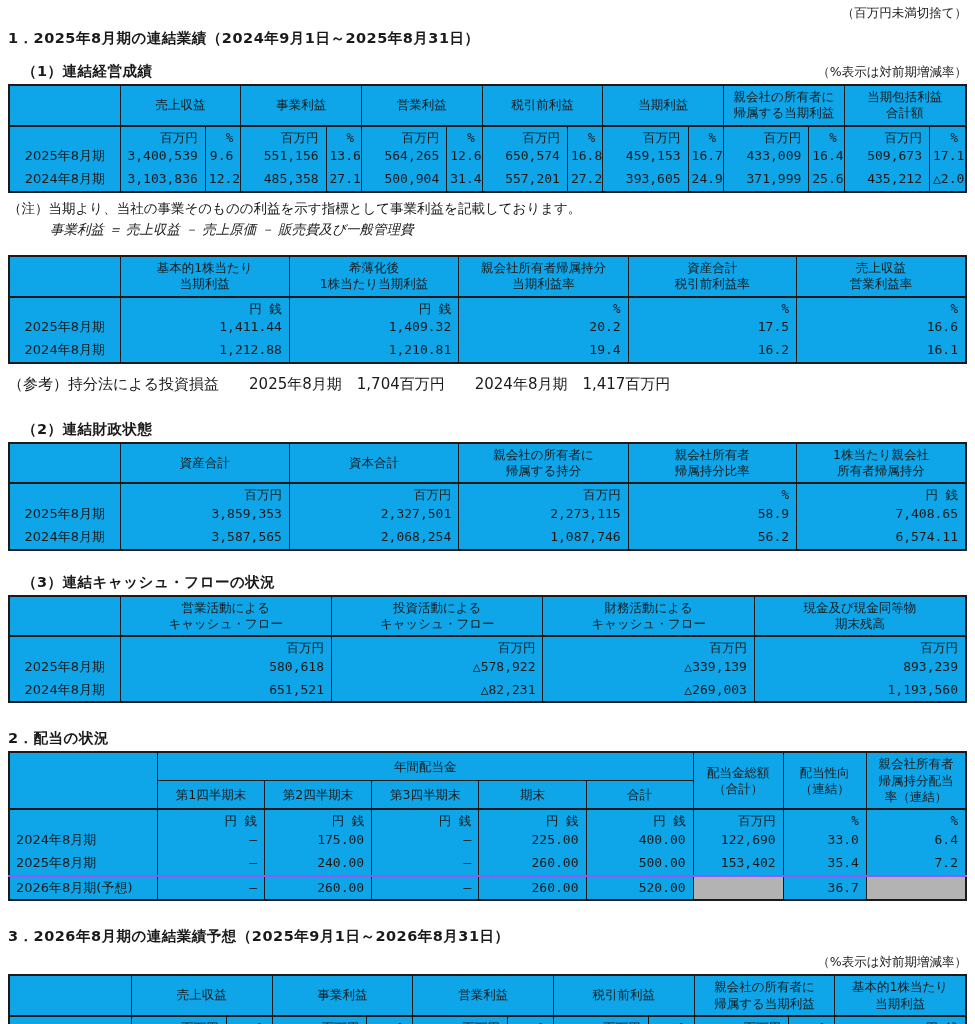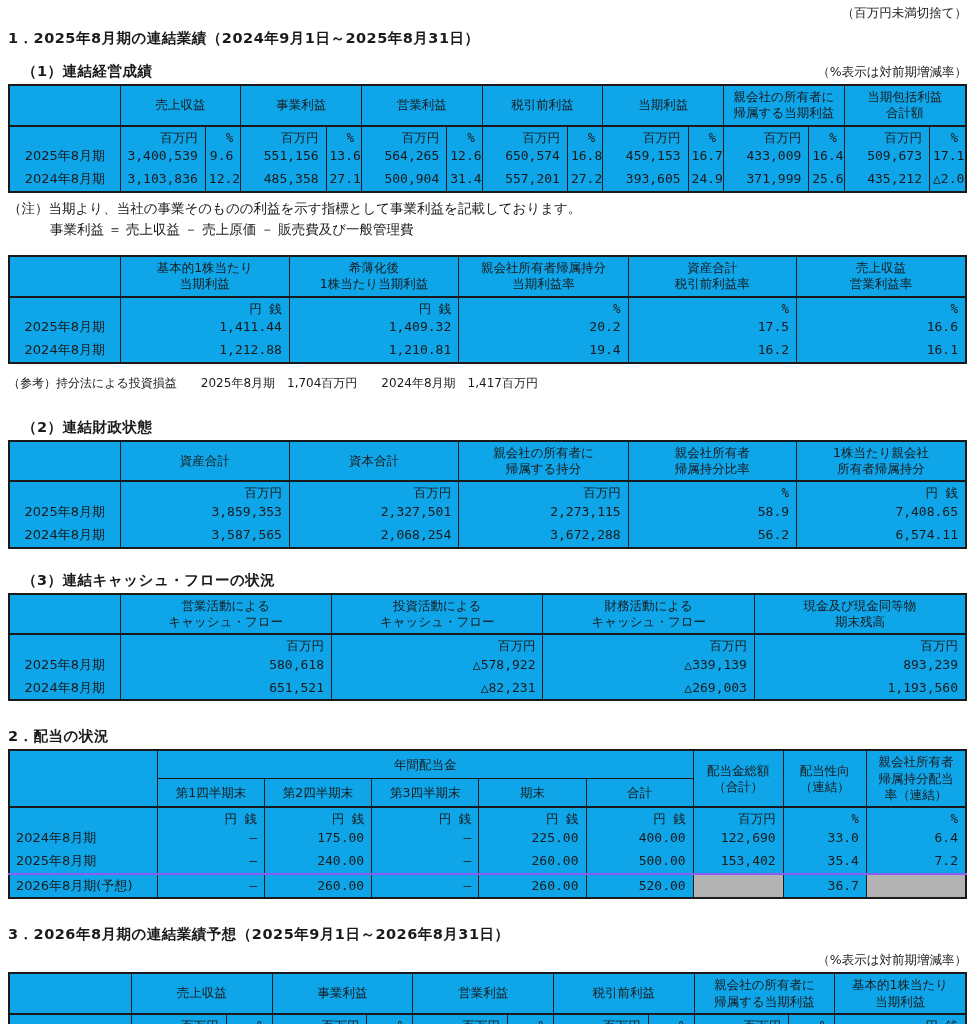--- a/index.html
+++ b/index.html
@@ -26,22 +26,22 @@
   th.gh { height: 37px; }
   td { border-left: 1px solid #1a1a1a; border-right: 1px solid #1a1a1a;
        font-size: 13px; padding: 2px 7px 2px 3px; line-height: 1.45; }
   td.lbl { text-align: center; padding: 2px 10px; }
   td.num { text-align: right; font-family: "DejaVu Sans Mono", "Liberation Mono", monospace; }
   tr.unit td { font-size: 12.5px; padding-top: 3px; padding-bottom: 0; line-height: 1.25; }
   tr.forecast td { border-top: 2px solid #8b5cf6; margin-top: 39px; }
   td.gray { background: #b3b3b3; }
 
   .note { margin-top: 5px; font-size: 13.5px; line-height: 1.6; }
-  .note-l2 { padding-left: 42px; }
-  .ref-line { margin-top: 11px; margin-bottom: 26px; font-size: 12px; }
+  .note-l2 { padding-left: 42px; font-style: italic; }
+  .ref-line { margin-top: 11px; margin-bottom: 26px; font-size: 15px; }
   .mt14 { margin-top: 14px; } .mt22 { margin-top: 22px; } .mt26 { margin-top: 26px; }
   .div-table td.lbl { text-align: left; padding-left: 6px; }
 </style>
 </head>
 <body>
 
 <div class="doc">
 
   <div class="right-note">（百万円未満切捨て）</div>
 
@@ -236,21 +236,21 @@
           <td class="num">3,859,353</td>
           <td class="num">2,327,501</td>
           <td class="num">2,273,115</td>
           <td class="num">58.9</td>
           <td class="num">7,408.65</td>
         </tr>
         <tr>
           <td class="lbl">2024年8月期</td>
           <td class="num">3,587,565</td>
           <td class="num">2,068,254</td>
-          <td class="num">3,672,288</td>
+          <td class="num">1,087,746</td>
           <td class="num">56.2</td>
           <td class="num">6,574.11</td>
         </tr>
       </tbody>
   </table>
 
   <div class="sub-title mt22">（3）連結キャッシュ・フローの状況</div>
 
   <table>
     <colgroup>

